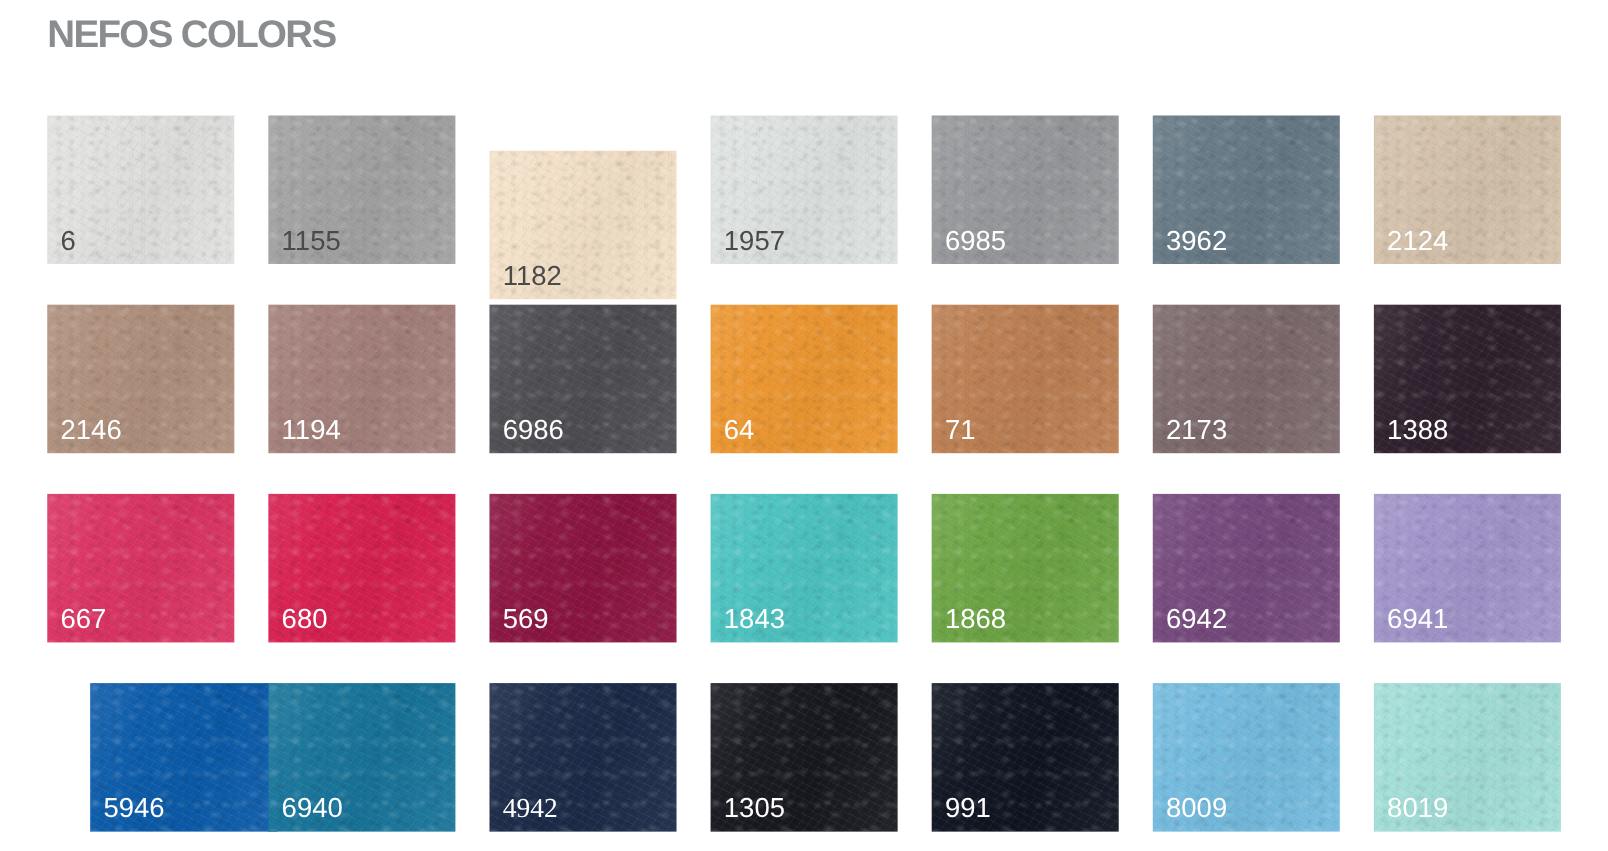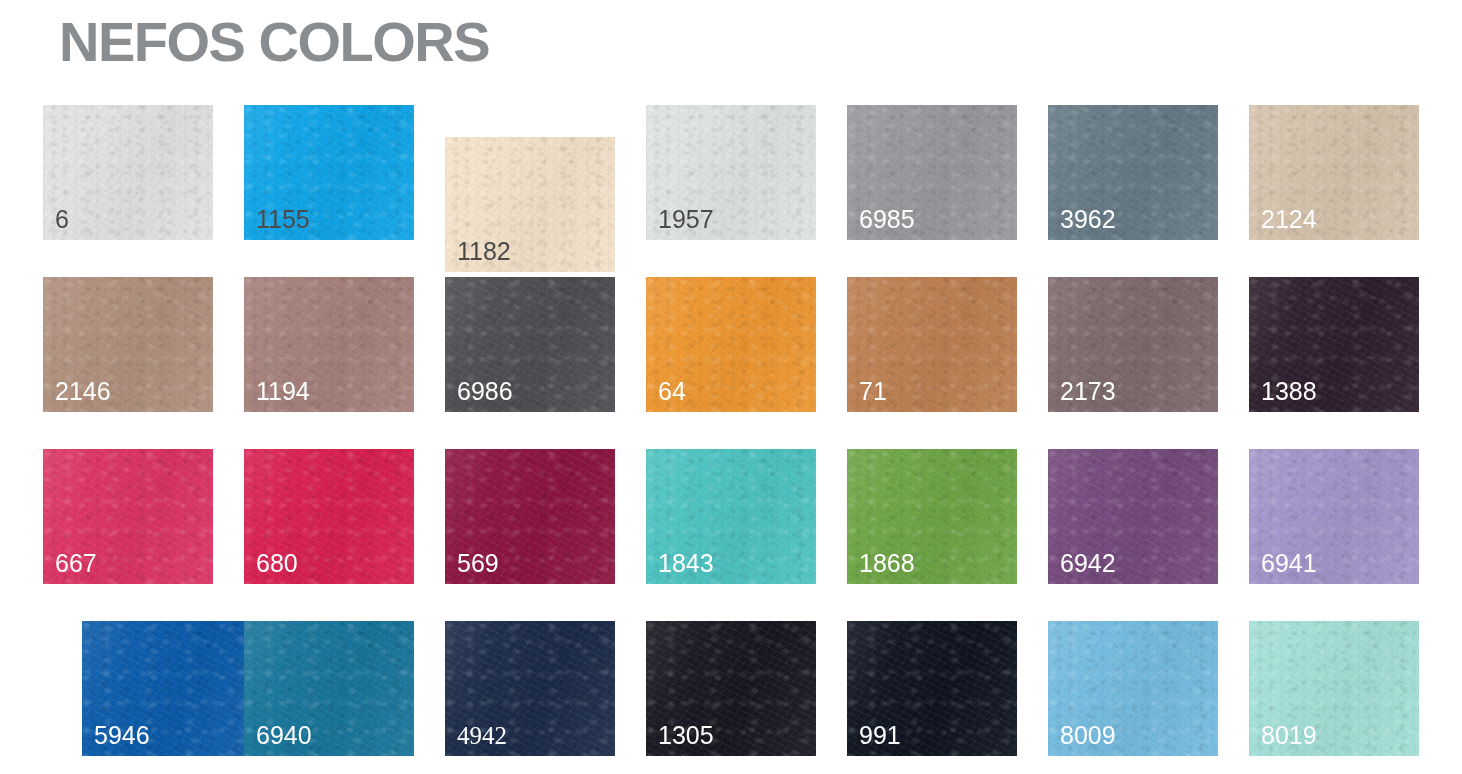--- a/index.html
+++ b/index.html
@@ -20,23 +20,23 @@
   #page {
     position: relative;
     width: 1462px;
     height: 774px;
     background: #ffffff;
   }
 
   
   #page-title {
     position: absolute;
-    left: 59px;
+    left: 43px;
     top: 14px;
-    font-size: 56px;
+    font-size: 35px;
     font-weight: bold;
     color: #8a8d8f;
     letter-spacing: -1.5px;
     line-height: 1;
     white-space: nowrap;
     font-stretch: condensed;
   }
 
   
   #swatch-grid {
@@ -119,21 +119,21 @@
 <div id="page">
 
   <h1 id="page-title" style="color: rgb(138, 141, 143);">NEFOS COLORS</h1>
 
   <div id="swatch-grid">
       <div class="swatch" style="background-color: rgb(226, 227, 225);">
         <div class="grain"></div>
         <div class="sheen"></div>
         <span class="swatch-label label-dark">6</span>
       </div>
-      <div class="swatch" style="background-color: #0ea5e9; text-align: center;">
+      <div class="swatch" style="background-color: #a3a3a3; text-align: center;">
         <div class="grain"></div>
         <div class="sheen"></div>
         <span class="swatch-label label-dark">1155</span>
       </div>
       <div class="swatch" style="background-color: rgb(245, 226, 201); margin-top: 32px;">
         <div class="grain"></div>
         <div class="sheen"></div>
         <span class="swatch-label label-dark">1182</span>
       </div>
       <div class="swatch" style="background-color: rgb(223, 227, 226); padding-left: 20px;">

